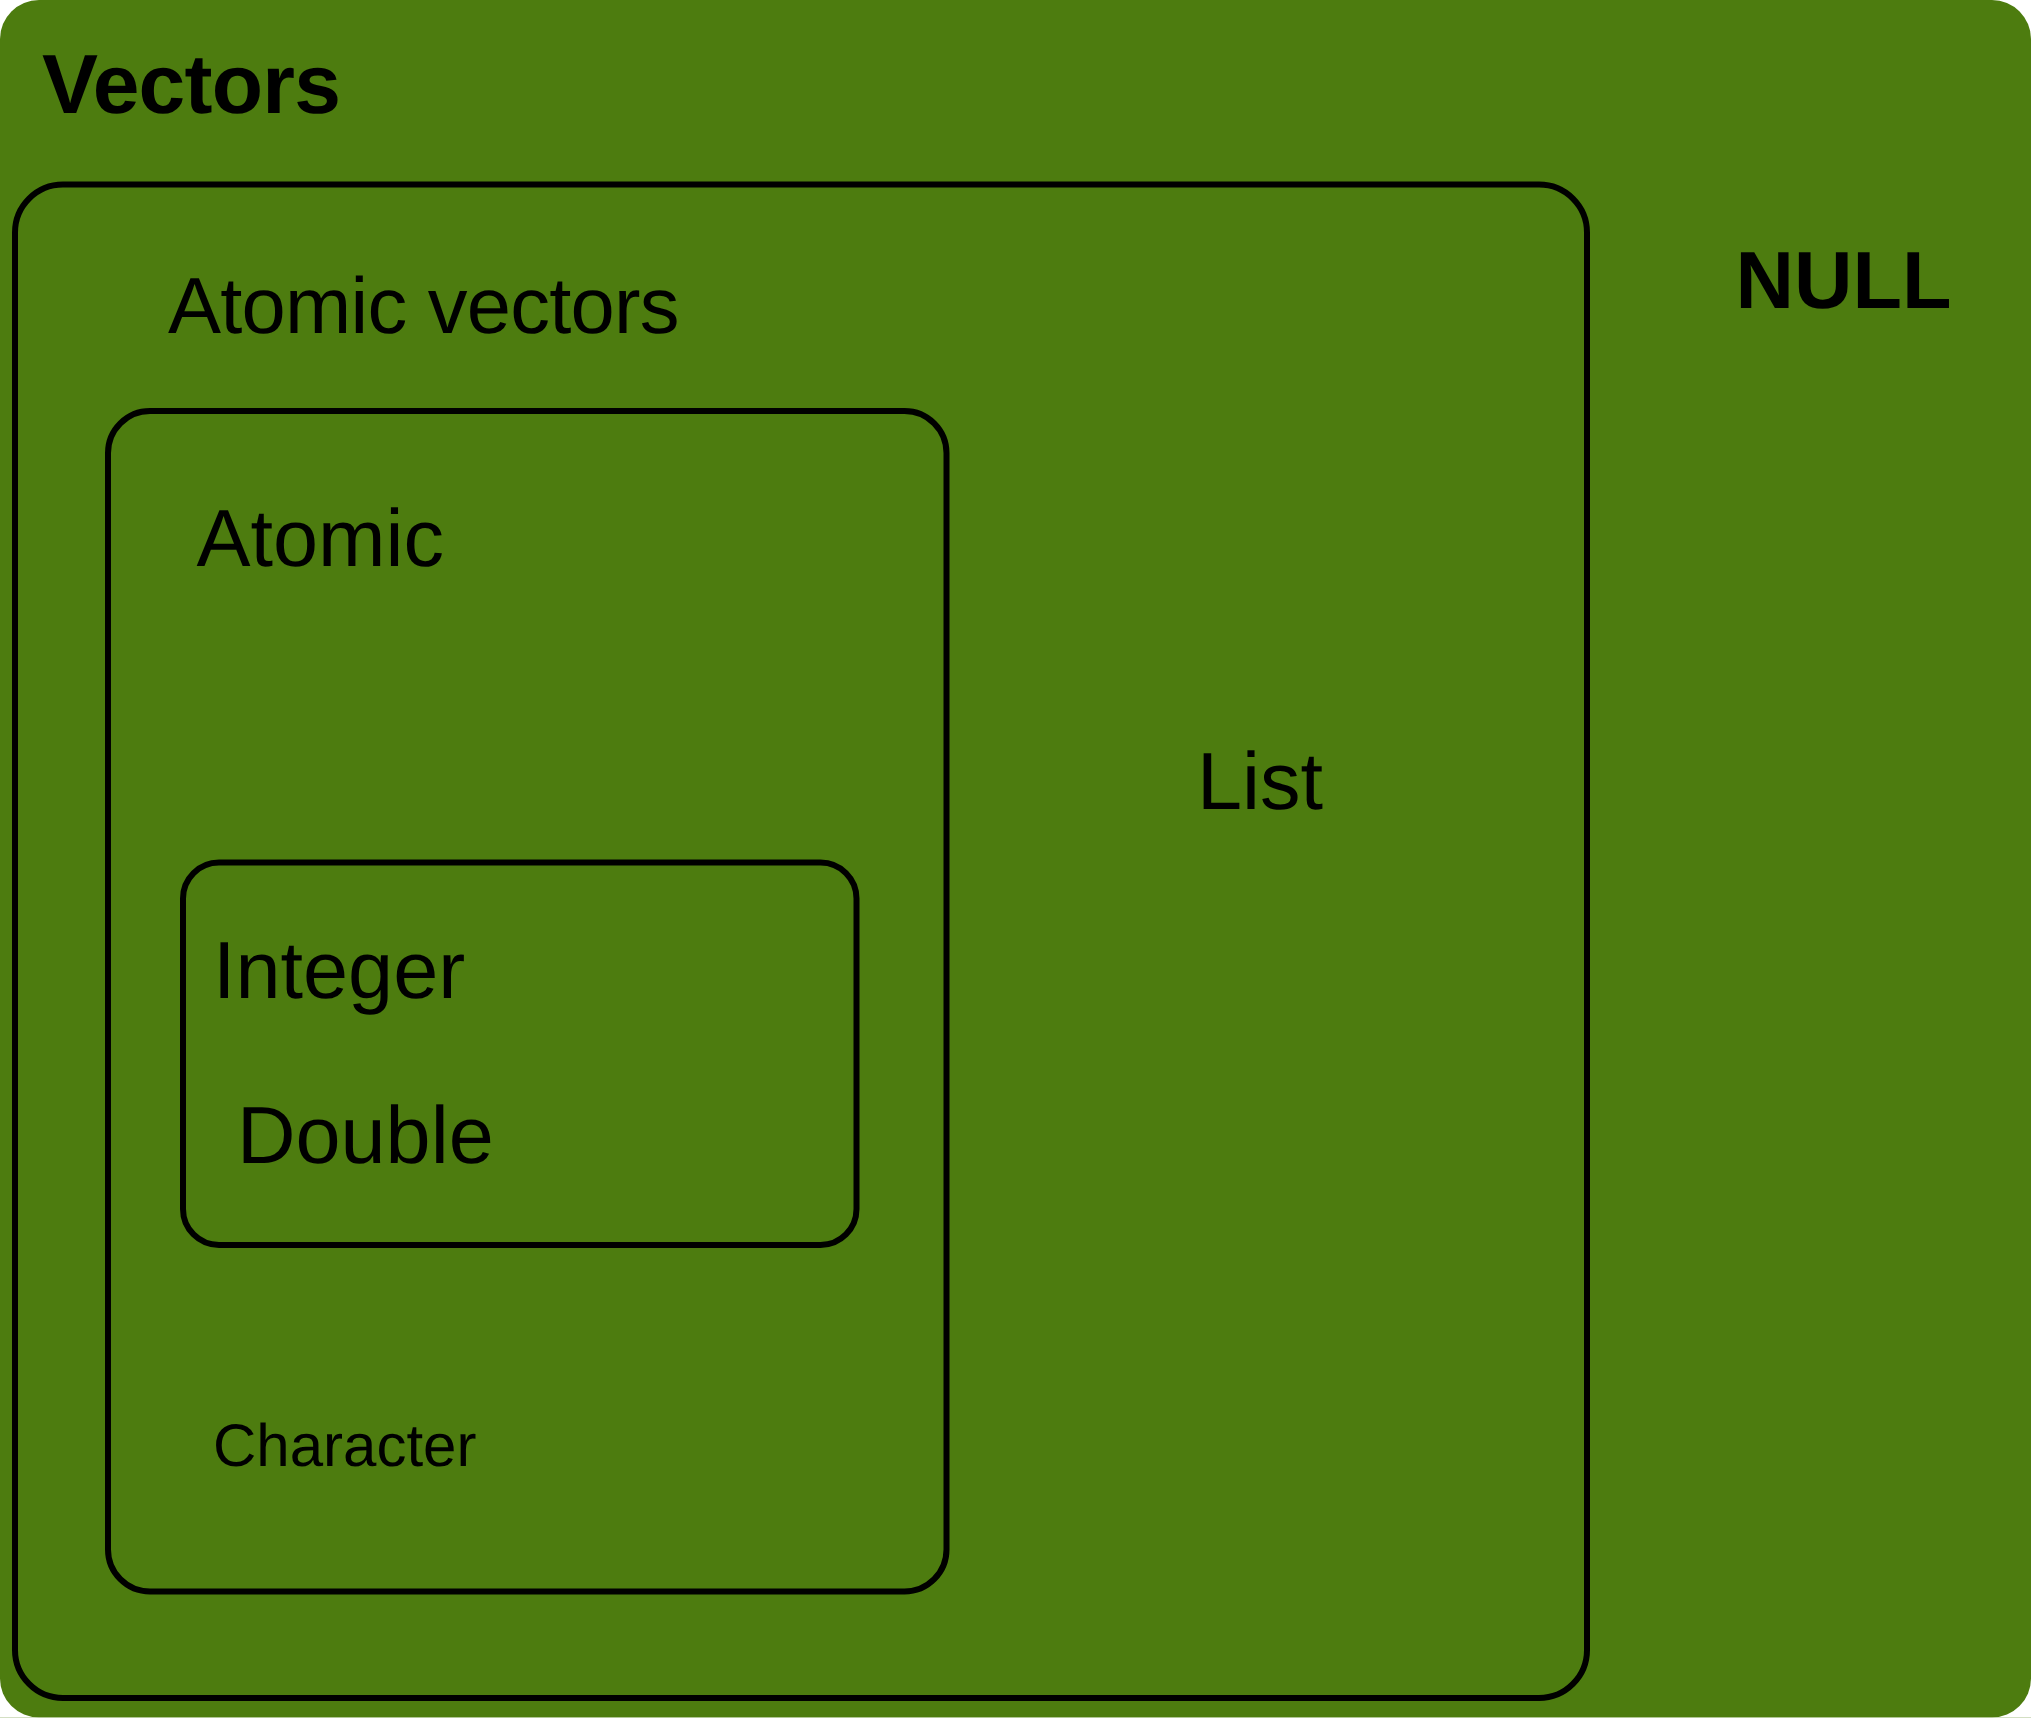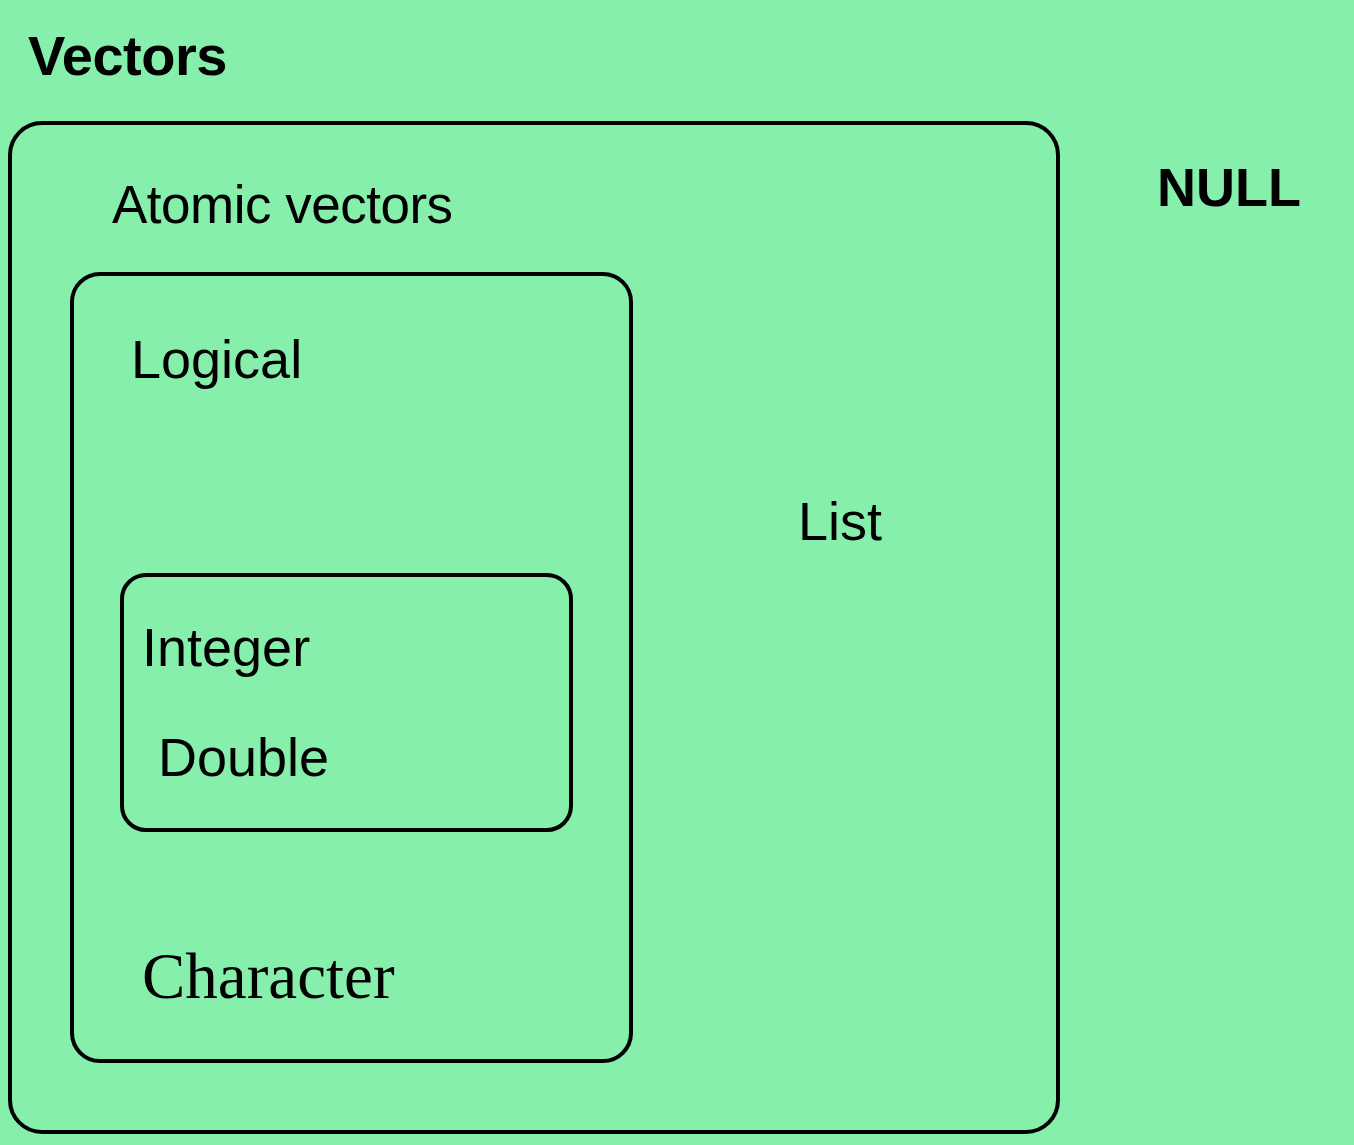--- a/index.html
+++ b/index.html
@@ -8,22 +8,23 @@
     background: #ffffff;
   }
   body {
     font-family: "Liberation Sans", sans-serif;
     color: #000000;
   }
   #canvas {
     position: relative;
     width: 1354px;
     height: 1145px;
-    background: #86efac;
+    background: #4d7c0f;
     overflow: hidden;
+    border-radius: 26px;
   }
 
   
   .label {
     position: absolute;
     white-space: nowrap;
     color: #000000;
     line-height: 1;
   }
 
@@ -78,23 +79,22 @@
   .label-double {
     left: 158px;
     top: 730px;
     font-size: 54px;
     font-weight: normal;
   }
 
   .label-character {
     left: 142px;
     top: 944px;
-    font-size: 65px;
+    font-size: 40px;
     font-weight: normal;
-    font-family: Liberation Serif, serif;
   }
 
   .label-list {
     left: 798px;
     top: 494px;
     font-size: 54px;
     font-weight: normal;
   }
 
   
@@ -139,21 +139,21 @@
   <div class="label label-null">NULL</div>
 
   <div class="box box-vectors"></div>
 
   <div class="box box-atomic"></div>
 
   <div class="box box-numeric"></div>
 
   <div class="label label-atomic">Atomic vectors</div>
 
-  <div class="label label-logical">Logical</div>
+  <div class="label label-logical">Atomic</div>
 
 
   <div class="label label-integer">Integer</div>
 
   <div class="label label-double">Double</div>
 
   <div class="label label-character">Character</div>
 
   <div class="label label-list">List</div>
 

